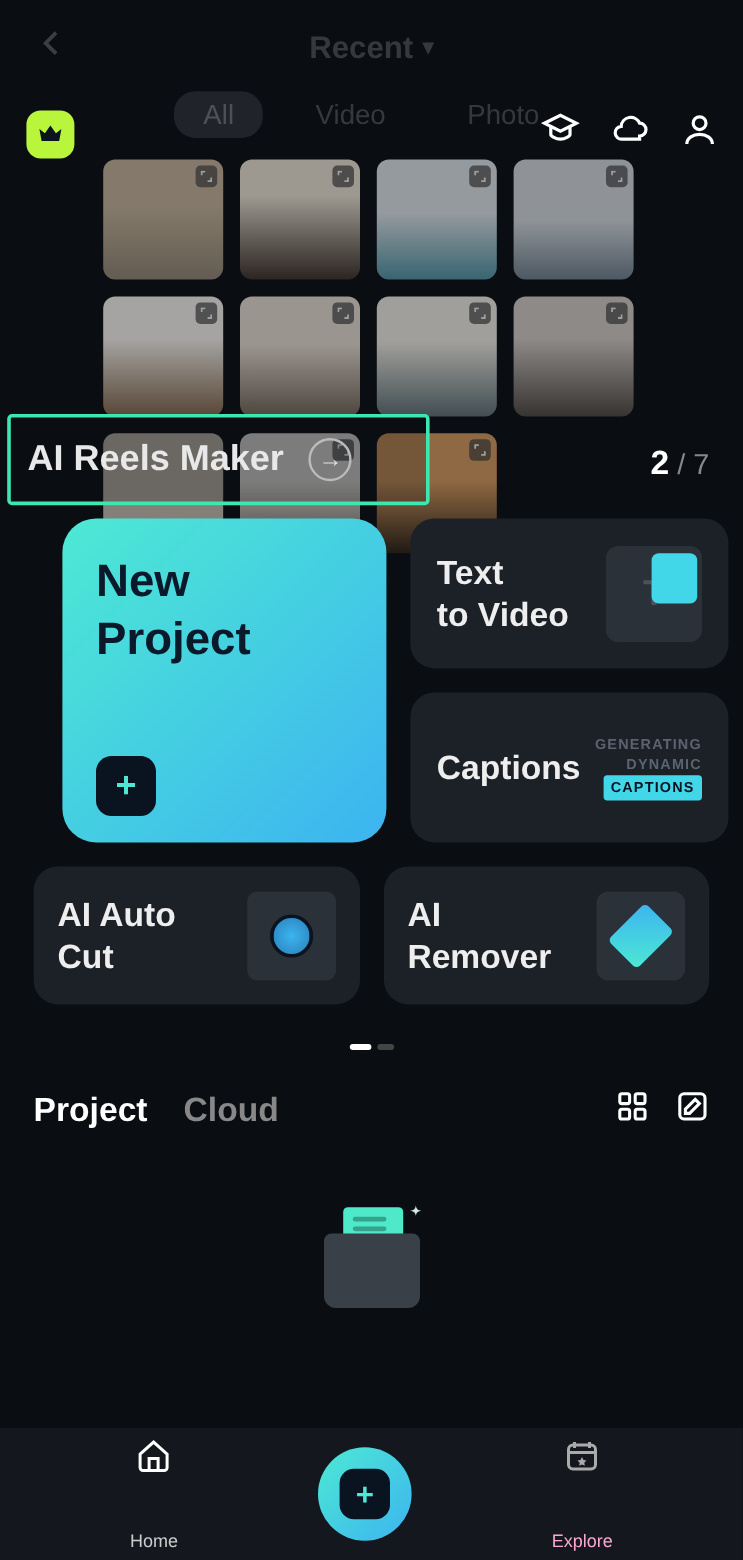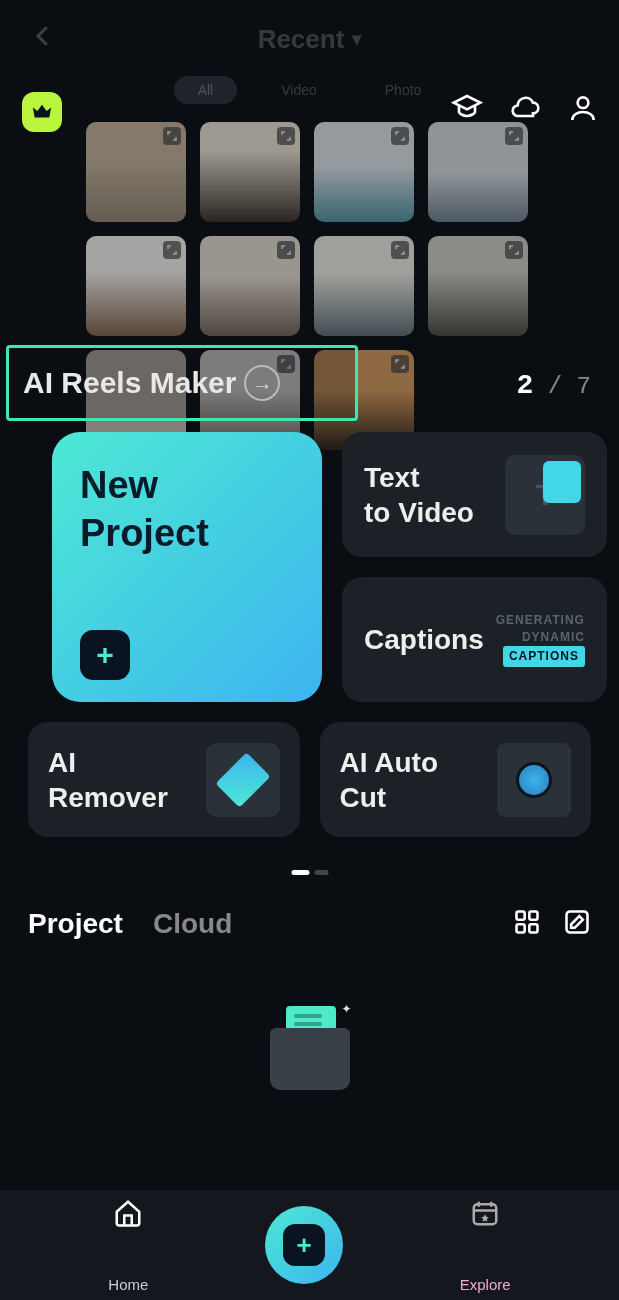--- a/index.html
+++ b/index.html
@@ -27,21 +27,21 @@
   display: flex;
   gap: 20px;
   justify-content: center;
   align-items: center;
   padding: 6px 0 10px;
   opacity: 0.35;
 }
 .filter-tab {
   padding: 6px 24px;
   border-radius: 18px;
-  font-size: 14px;
+  font-size: 23px;
   color: #888;
   font-weight: 500;
   text-align: right;
 }
 .filter-tab.active { background: #4a4e55; color: #ccc; }
 .header-icons {
   position: absolute;
   top: 92px;
   right: 20px;
   display: flex;
@@ -105,21 +105,21 @@
   position: absolute;
   top: 345px;
   left: 6px;
   width: 352px;
   height: 76px;
   border: 3px solid #3de8b0;
   border-radius: 4px;
   display: flex;
   align-items: center;
   padding: 0 14px;
-  gap: 8px;
+  gap: 21px;
   z-index: 10;
   background: rgba(10,13,18,0.2);
 }
 .ai-reels-text {
   font-size: 30px;
   font-weight: 700;
   color: #e8e8e8;
 }
 .circle-arrow {
   width: 36px; height: 36px;
@@ -130,21 +130,20 @@
   justify-content: center;
   font-size: 20px;
   color: #ddd;
 }
 .page-indicator {
   position: absolute;
   top: 370px;
   right: 28px;
   font-size: 24px;
   color: #888;
-  font-family: Liberation Mono, monospace;
 }
 .page-indicator .cur { color: #fff; font-weight: 700; font-size: 28px; }
 .feature-grid {
   position: absolute;
   top: 432px;
   left: 28px;
   right: 28px;
   display: grid;
   grid-template-columns: 270px 1fr;
   gap: 20px;
@@ -533,33 +532,33 @@
       <div class="gen">GENERATING</div>
       <div class="dyn">DYNAMIC</div>
       <div><span class="cap">CAPTIONS</span></div>
     </div>
   </div>
 </div>
 
 <div class="bottom-feature-row">
   <div class="feature-card-sm">
     <div class="feature-label">
+      <div>AI Auto</div>
+      <div>Cut</div>
+    </div>
+    <div class="ai-cut-visual"></div>
+  </div>
+  <div class="feature-card-sm">
+    <div class="feature-label">
       <div>AI</div>
       <div>Remover</div>
     </div>
     <div class="ai-remove-visual">
       <div class="eraser-shape"></div>
     </div>
-  </div>
-  <div class="feature-card-sm">
-    <div class="feature-label">
-      <div>AI Auto</div>
-      <div>Cut</div>
-    </div>
-    <div class="ai-cut-visual"></div>
   </div>
 </div>
 
 <div class="page-dots">
   <div class="dot"></div>
   <div class="dot dim"></div>
 </div>
 
 <div class="tabs-row">
   <div class="tab-item active">Project</div>

